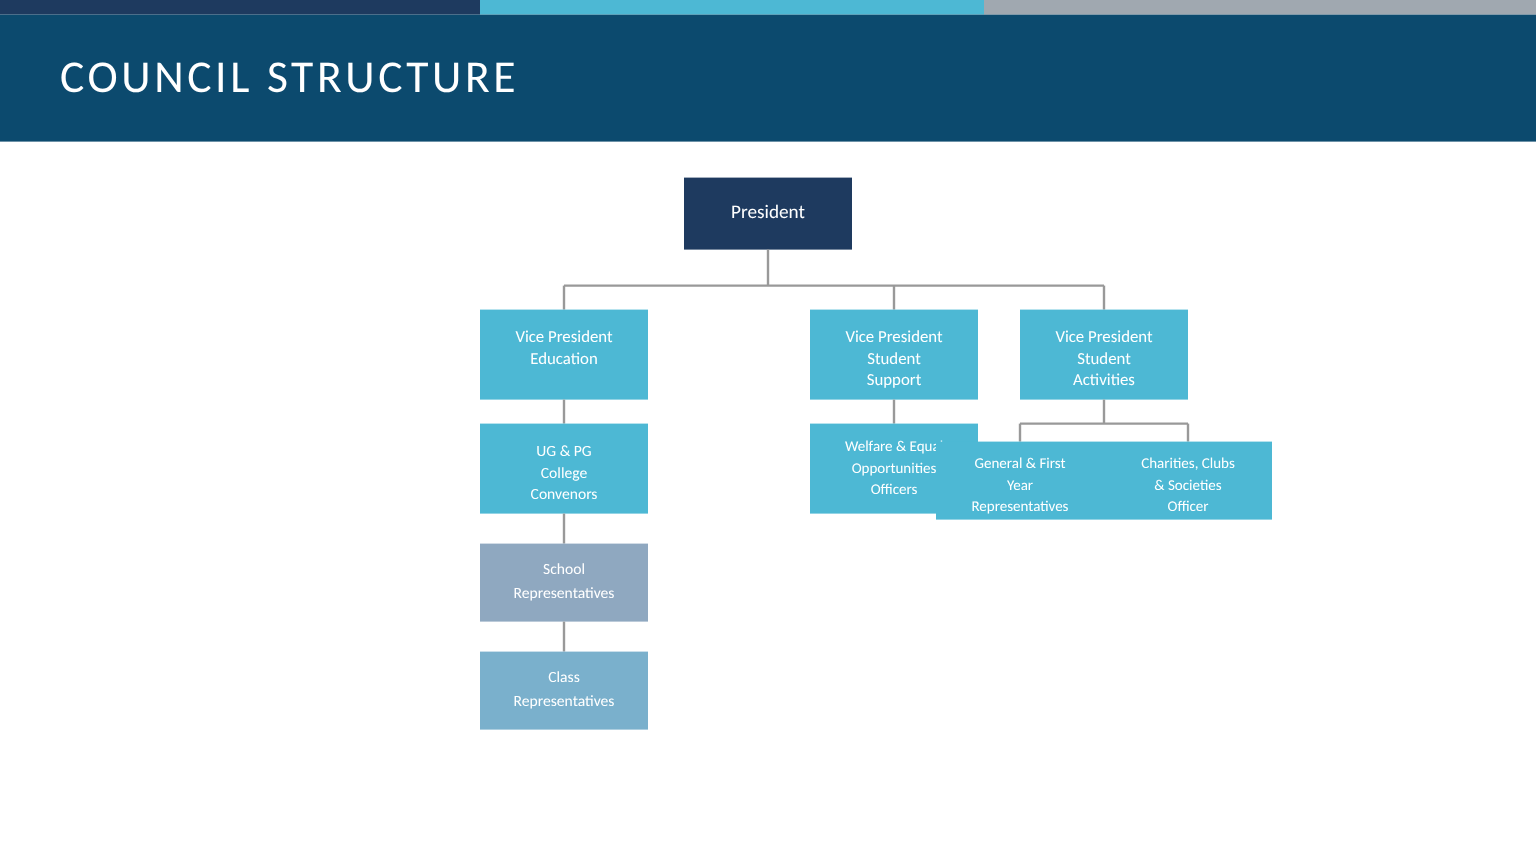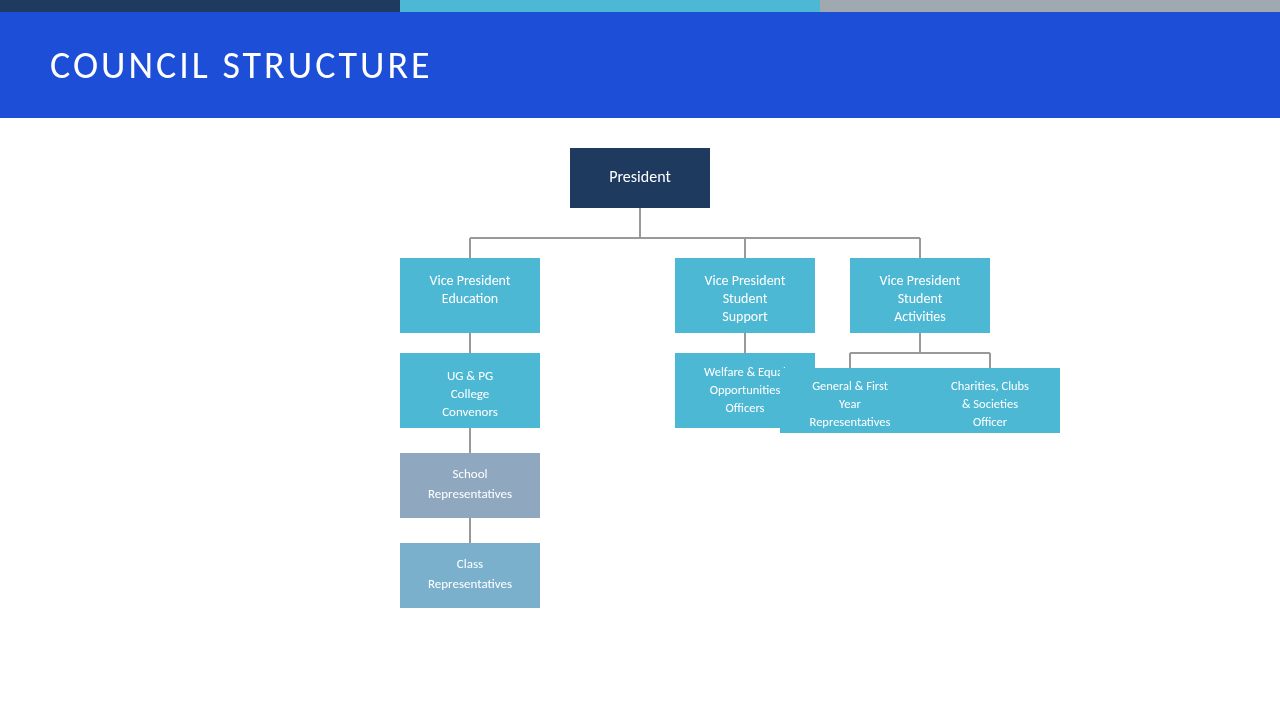--- a/index.html
+++ b/index.html
@@ -16,21 +16,21 @@
       display: flex;
       height: 12px;
       width: 100%;
     }
     .bar-dark { background: #1e3a5f; flex: 0 0 400px; }
     .bar-blue { background: #4db8d4; flex: 0 0 420px; }
     .bar-gray { background: #a0a8b0; flex: 1; }
 
     
     .header {
-      background: #1d4ed8;
+      background: #0c4a6e;
       padding: 30px 70px 30px 50px;
       margin: 0;
     }
     .header-title {
       color: #ffffff;
       font-size: 38px;
       font-weight: 300;
       letter-spacing: 3px;
       text-transform: uppercase;
     }

